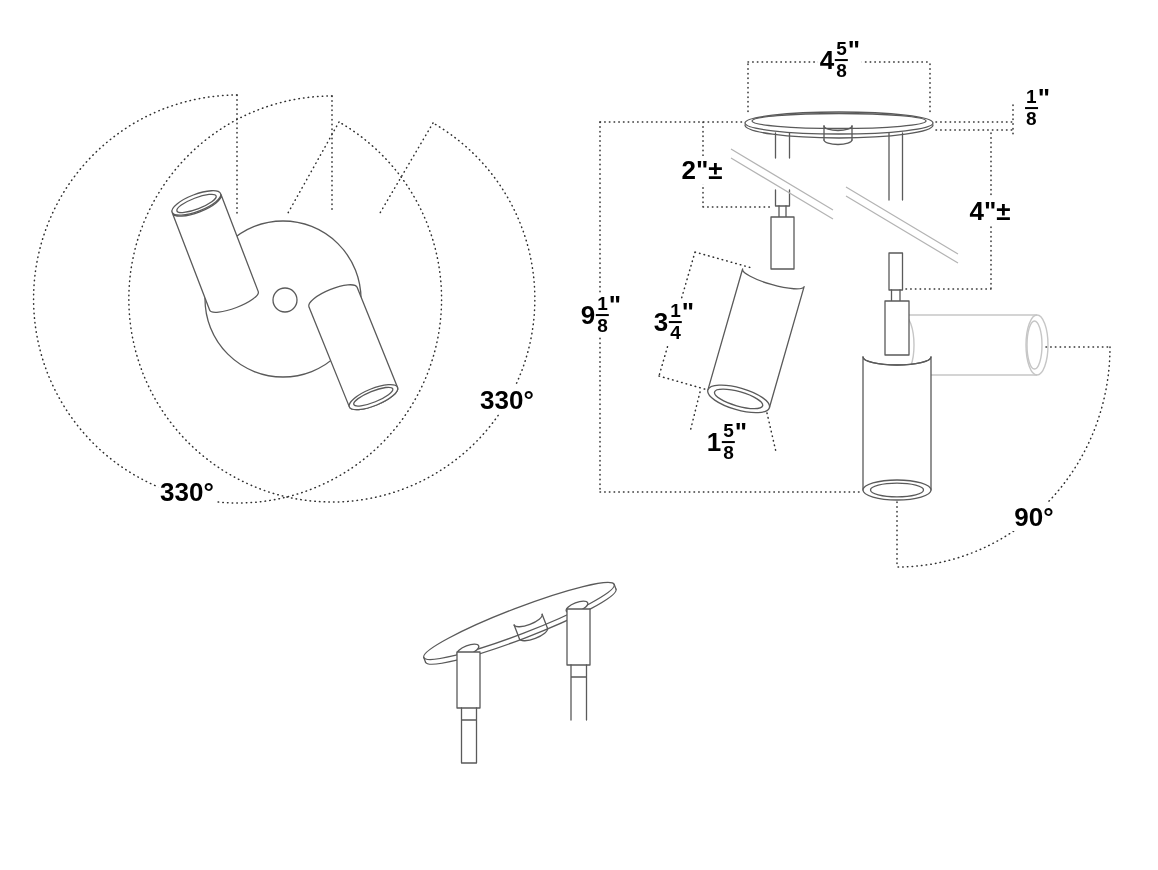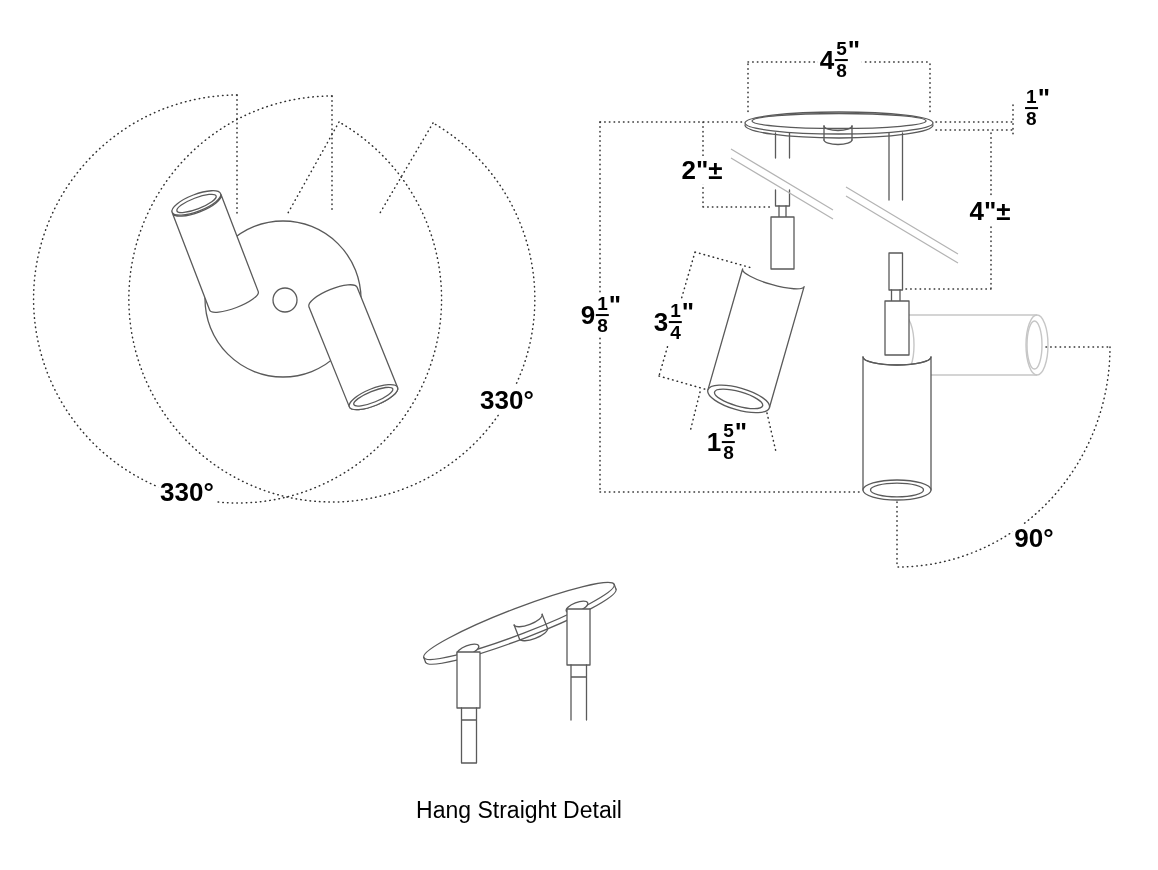--- a/index.html
+++ b/index.html
@@ -198,19 +198,18 @@
 </div>
 
 <div class="dim plain" style="left:187px;top:492px;">
   <span>330°</span>
 </div>
 
 <div class="dim plain" style="left:507px;top:400px;">
   <span>330°</span>
 </div>
 
-<div class="dim plain" style="left:1034px;top:517px;margin-top:21px;">
+<div class="dim plain" style="left:1034px;top:517px;">
   <span>90°</span>
 </div>
 
-<div class="caption" style="left:519px;top:810px;">Hang Straight Detail</div>
 
 </div>
 
 </body></html>

